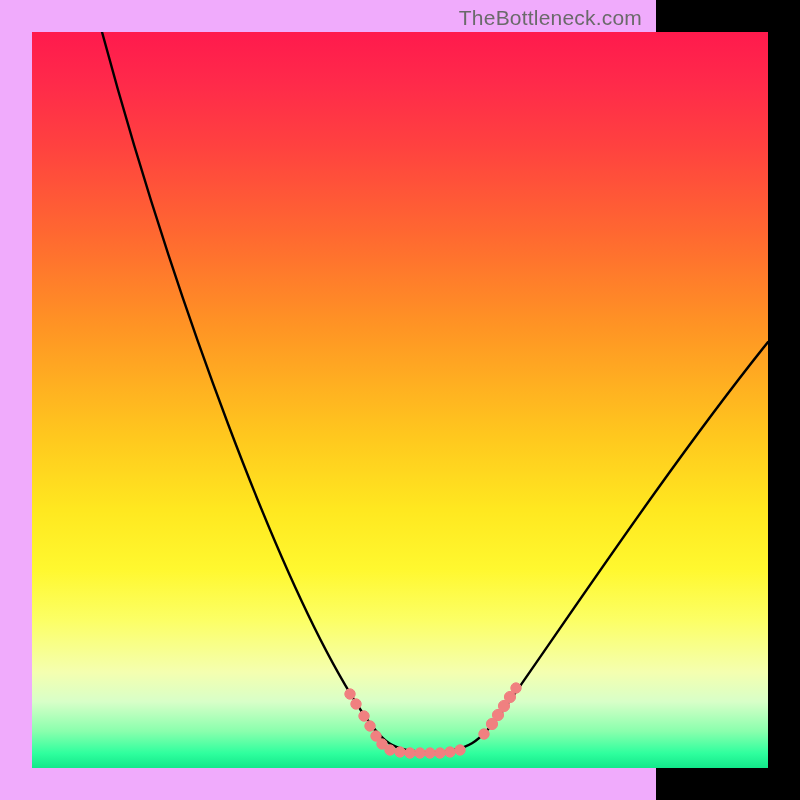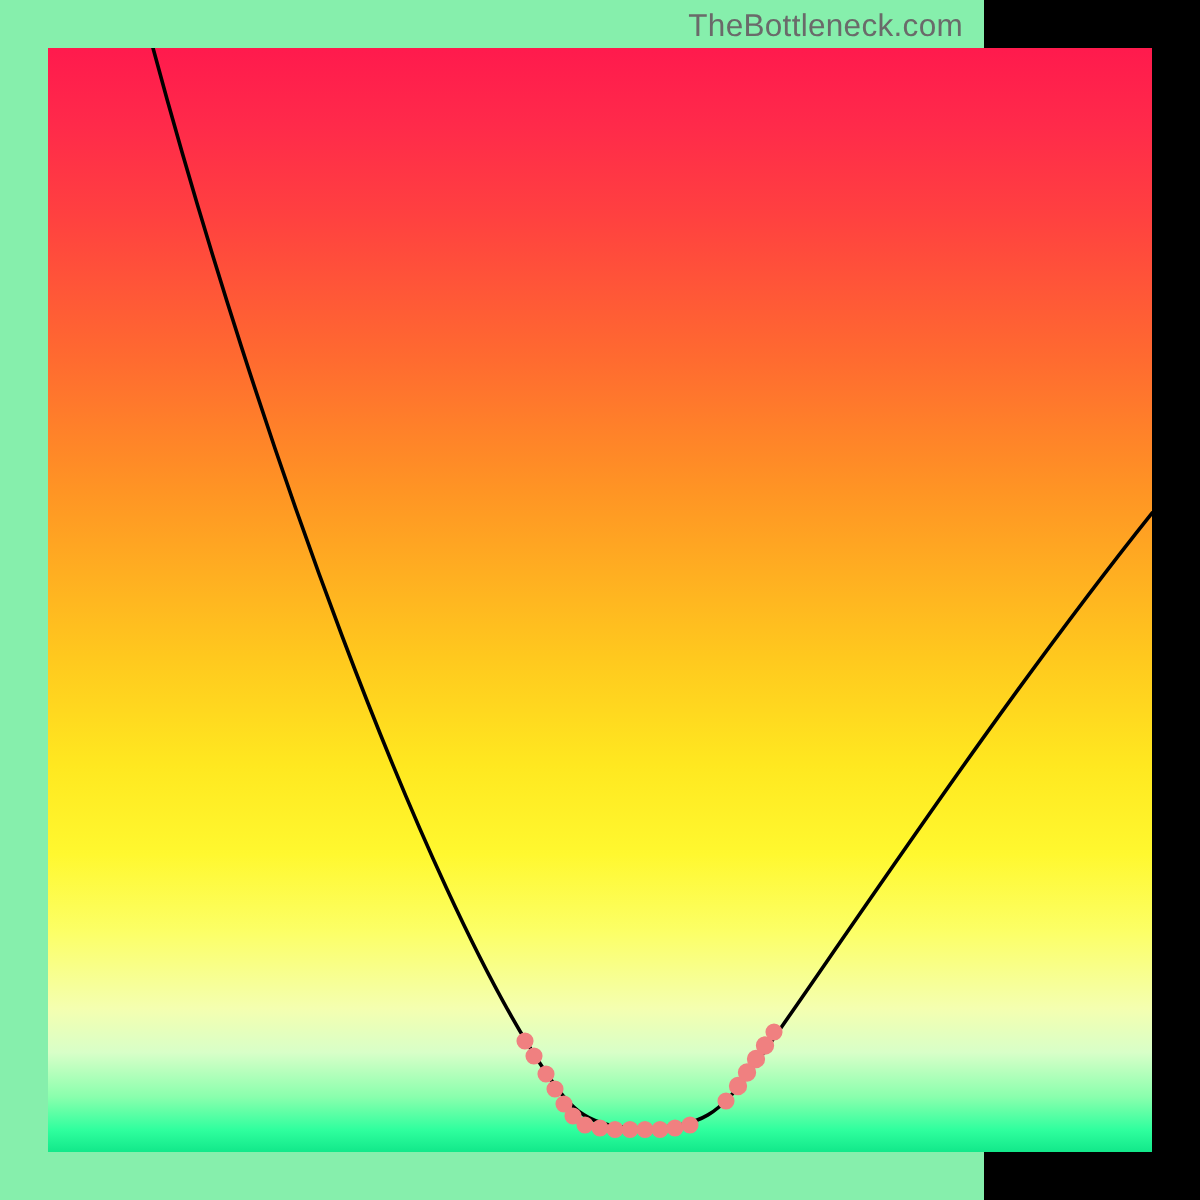--- a/index.html
+++ b/index.html
@@ -8,21 +8,21 @@
     width: 800px;
     height: 800px;
     background: #000;
     overflow: hidden;
     font-family: Arial, Helvetica, sans-serif;
   }
   .frame {
     position: relative;
     width: 656px;
     height: 800px;
-    background: #86efac;
+    background: #f0abfc;
   }
   .plot-area {
     position: absolute;
     left: 32px;
     top: 32px;
     width: 736px;
     height: 736px;
     background: linear-gradient(to bottom,
       #ff1a4d 0%,
       #ff2a4a 7%,

